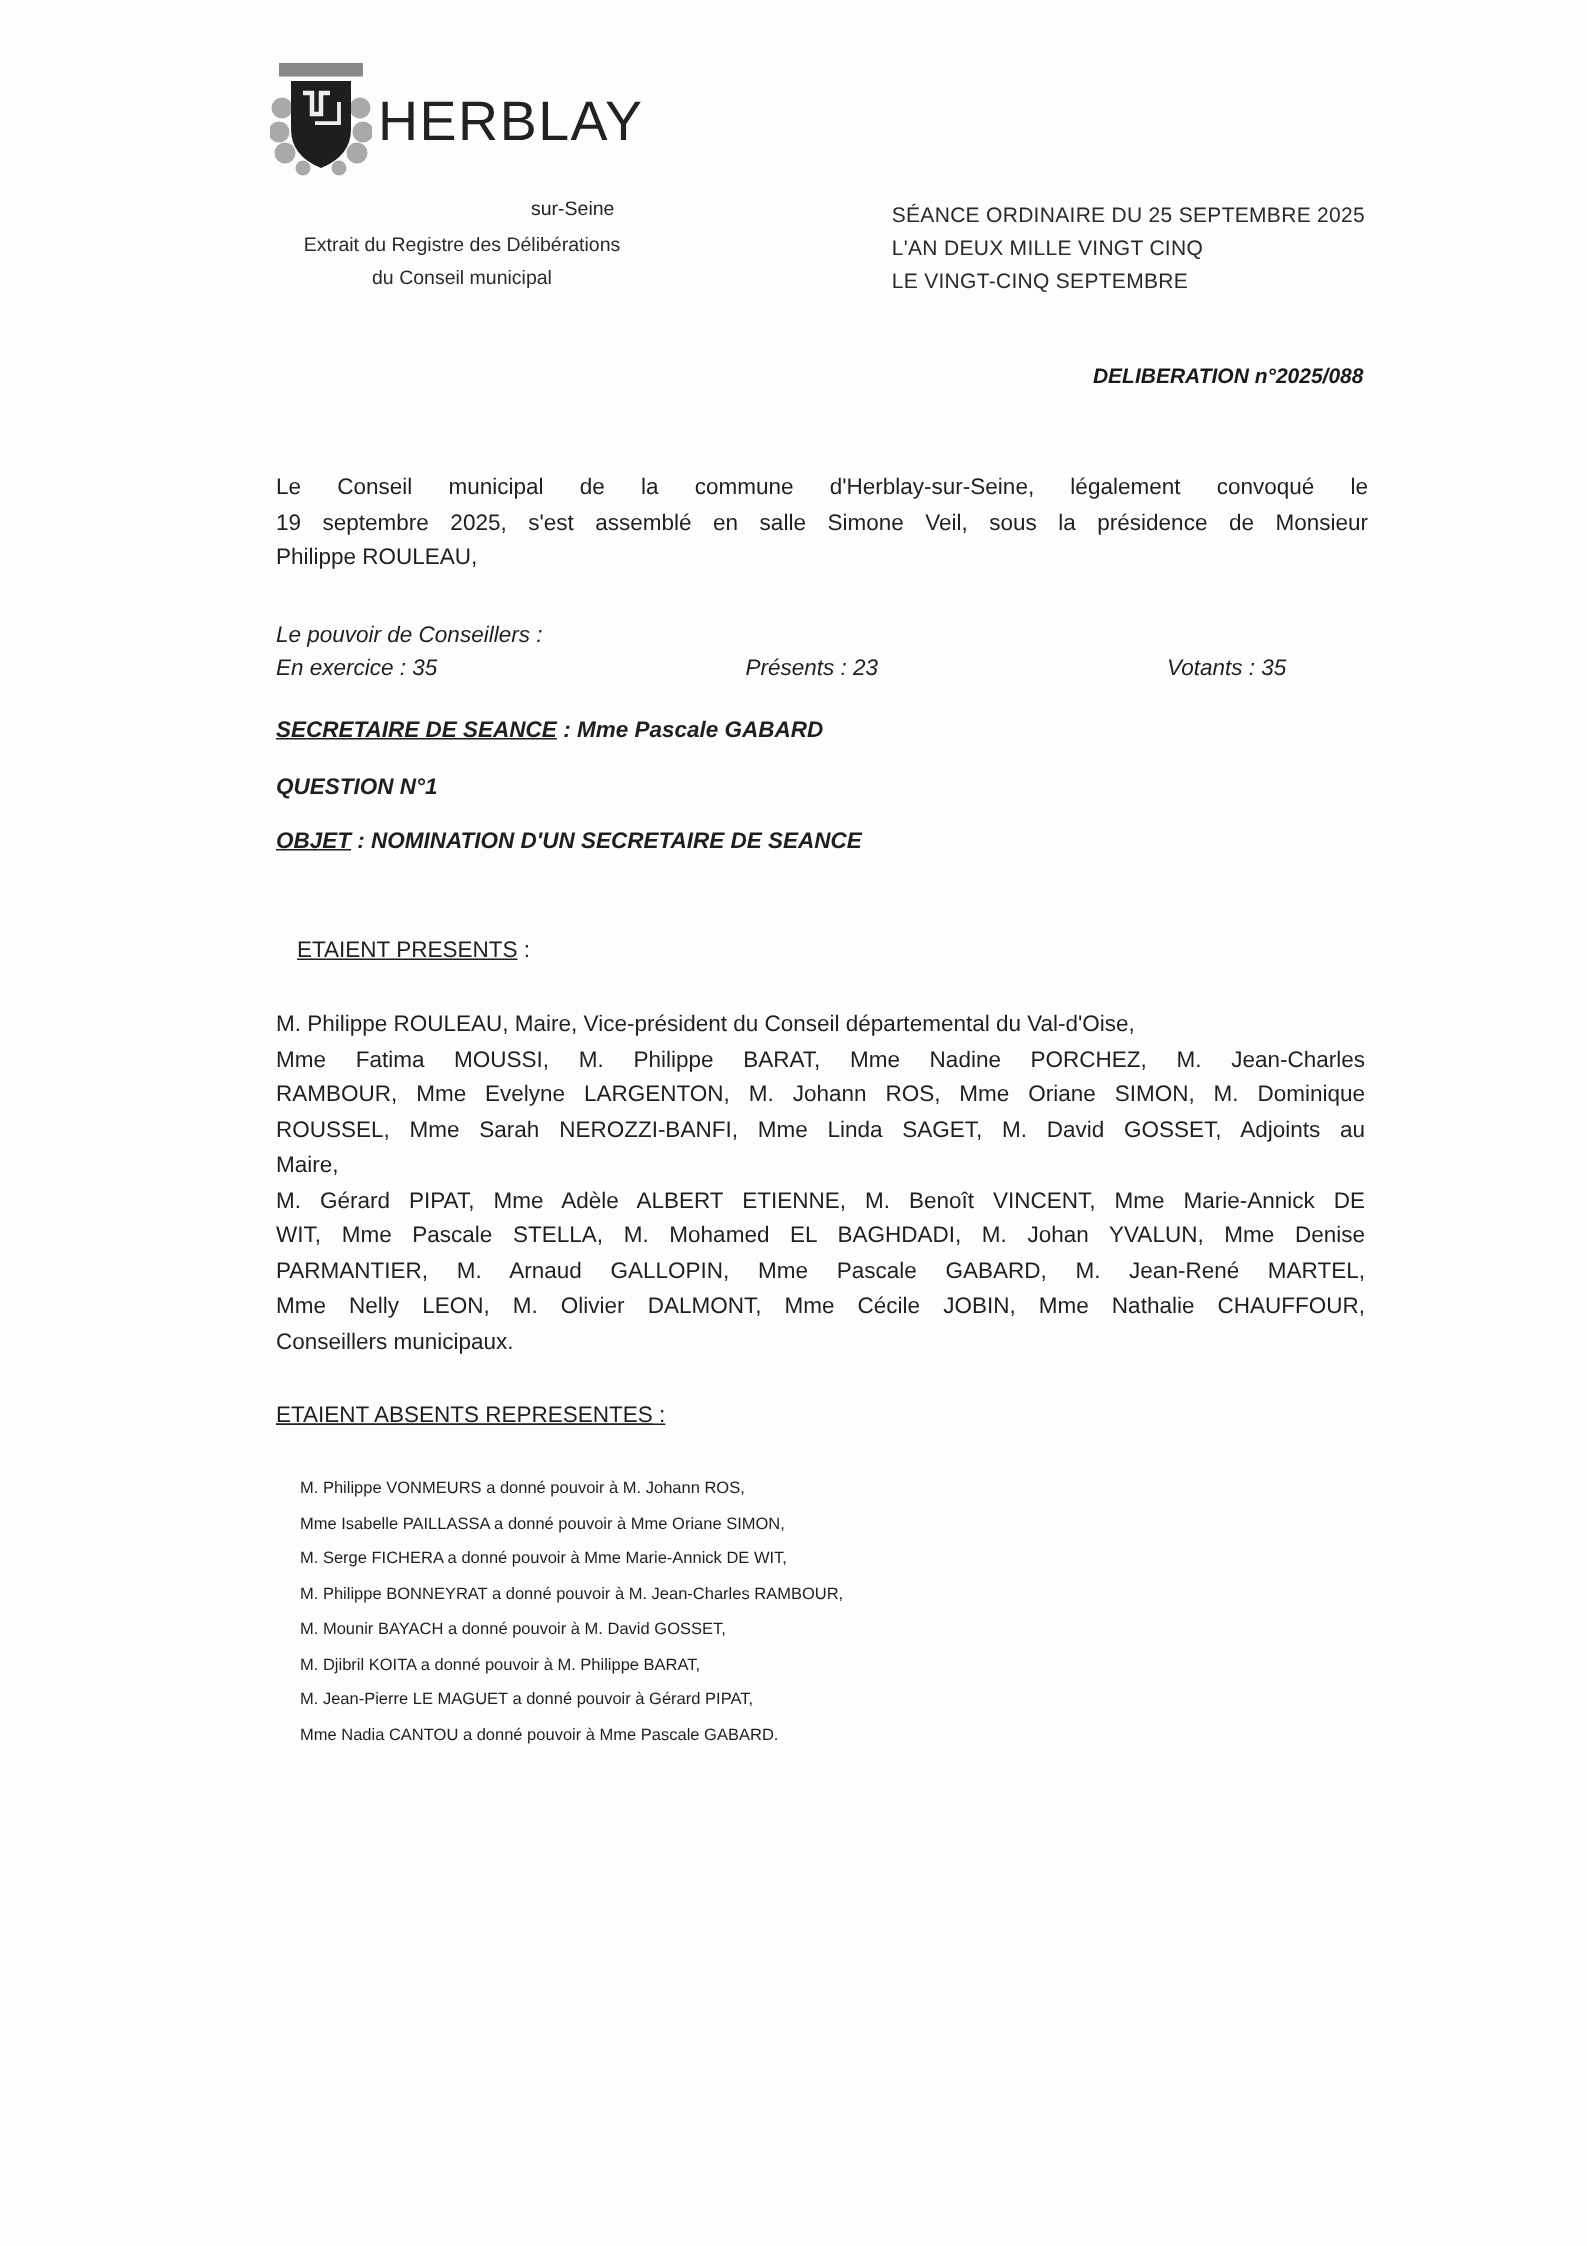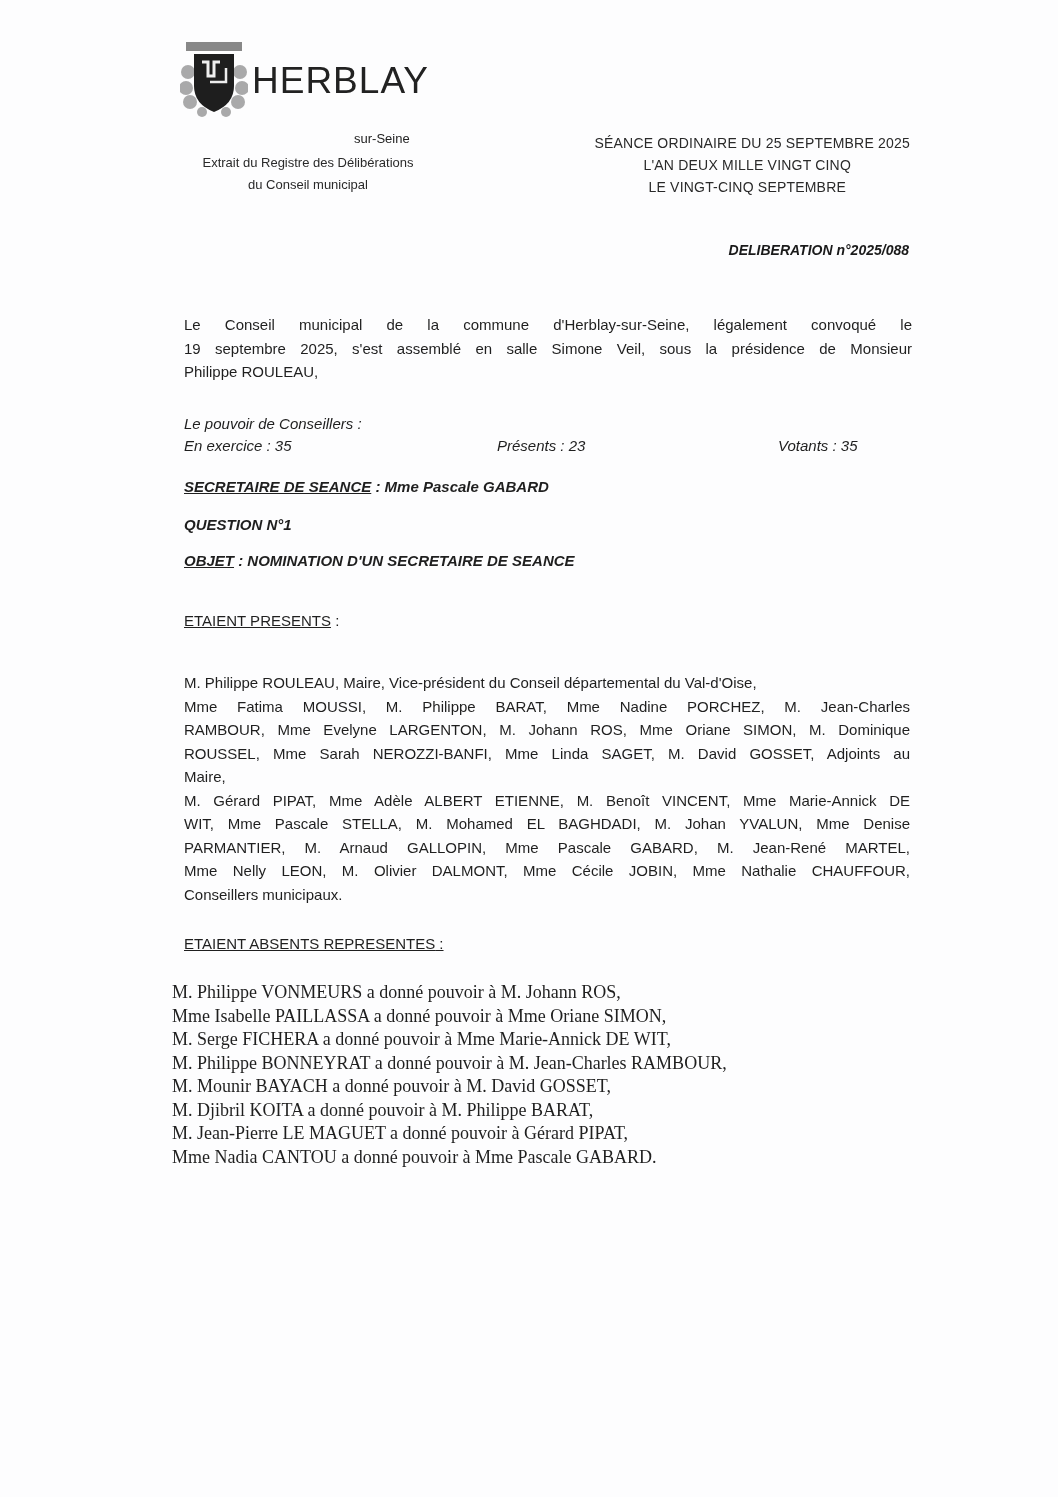--- a/index.html
+++ b/index.html
@@ -14,21 +14,21 @@
   .page { position: absolute; left: 0; top: 0; width: 1058px; height: 1419px; }
 
   
   .logo { position: absolute; left: 180px; top: 42px; width: 260px; height: 80px; }
   .crest { position: absolute; left: 0; top: 0; width: 68px; height: 76px; }
   .brand { position: absolute; left: 72px; top: 20px; font-size: 37px; letter-spacing: 1px; color: #222; font-weight: 400; line-height: 1; }
   .brand-sub { position: absolute; left: 174px; top: 62px; font-size: 13px; color: #222; margin-top: 27px; }
 
   .extract { position: absolute; left: 188px; top: 152px; width: 240px; text-align: center; font-size: 13px; line-height: 22px; color: #2a2a2a; }
 
-  .session { position: absolute; right: 148px; top: 132px; text-align: center; font-size: 14px; line-height: 22px; color: #2a2a2a; letter-spacing: 0.2px; }
+  .session { position: absolute; right: 148px; top: 132px; text-align: left; font-size: 14px; line-height: 22px; color: #2a2a2a; letter-spacing: 0.2px; }
   .session div:nth-child(2), .session div:nth-child(3) { padding-right: 10px; }
 
   .delib { position: absolute; right: 149px; top: 242px; font-style: italic; font-weight: bold; font-size: 14px; color: #1a1a1a; }
 
   .intro { position: absolute; left: 184px; top: 313px; width: 728px; font-size: 15px; line-height: 23px; text-align: justify; }
 
   .counts-label { position: absolute; left: 184px; top: 415px; font-style: italic; font-size: 15px; }
   .counts { position: absolute; left: 184px; top: 437px; width: 690px; font-style: italic; font-size: 15px; }
   .counts span { position: absolute; top: 0; white-space: nowrap; }
   .c1 { left: 0; } .c2 { left: 313px; } .c3 { left: 594px; }
@@ -39,21 +39,21 @@
   .u { text-decoration: underline; }
 
   .heading { position: absolute; left: 184px; font-size: 15px; }
   .heading .u { text-decoration: underline; }
 
   .block { position: absolute; left: 184px; width: 726px; font-size: 15px; line-height: 23.5px; }
   .block .line { display: block; text-align: justify; text-align-last: justify; white-space: nowrap; }
   .block .line.last { text-align-last: left; }
   .block .line.free { text-align-last: left; }
 
-  .list { position: absolute; left: 172px; font-size: 18px; line-height: 23.5px; font-family: Liberation Serif, serif; }
+  .list { position: absolute; left: 200px; font-size: 11px; line-height: 23.5px; }
   .list div { white-space: nowrap; }
 </style>
 </head>
 <body>
 
 <div class="page">
 
   <div class="logo">
     <svg class="crest" viewBox="0 0 68 76">
       <rect x="6" y="0" width="56" height="9" fill="#555" opacity="0.7"></rect>
@@ -106,21 +106,21 @@
   <div class="sec">
     <span class="u">SECRETAIRE DE SEANCE</span><span> : </span><span>Mme Pascale GABARD</span>
   </div>
 
   <div class="question">QUESTION N°1</div>
 
   <div class="objet">
     <span class="u">OBJET</span><span> : </span><span>NOMINATION D'UN SECRETAIRE DE SEANCE</span>
   </div>
 
-  <div class="heading" style="top:612px;">
+  <div class="heading" style="top:625px;margin-left:14px;">
     <span class="u">ETAIENT PRESENTS</span><span> :</span>
   </div>
 
   <div class="block" style="top:671px;">
     <span class="line free">M. Philippe ROULEAU, Maire, Vice-président du Conseil départemental du Val-d'Oise,</span>
     <span class="line">Mme Fatima MOUSSI, M. Philippe BARAT, Mme Nadine PORCHEZ, M. Jean-Charles</span>
     <span class="line">RAMBOUR, Mme Evelyne LARGENTON, M. Johann ROS, Mme Oriane SIMON, M. Dominique</span>
     <span class="line">ROUSSEL, Mme Sarah NEROZZI-BANFI, Mme Linda SAGET, M. David GOSSET, Adjoints au</span>
     <span class="line free">Maire,</span>
     <span class="line">M. Gérard PIPAT, Mme Adèle ALBERT ETIENNE, M. Benoît VINCENT, Mme Marie-Annick DE</span>

